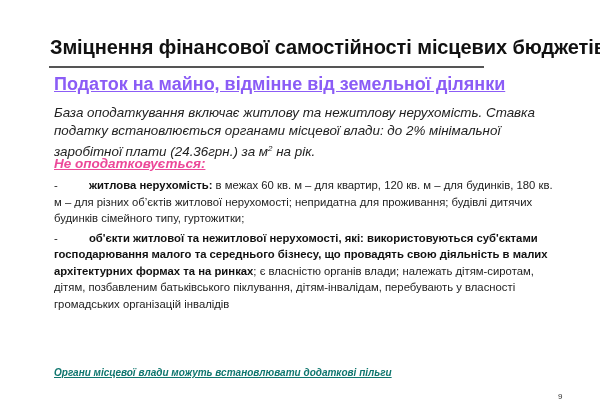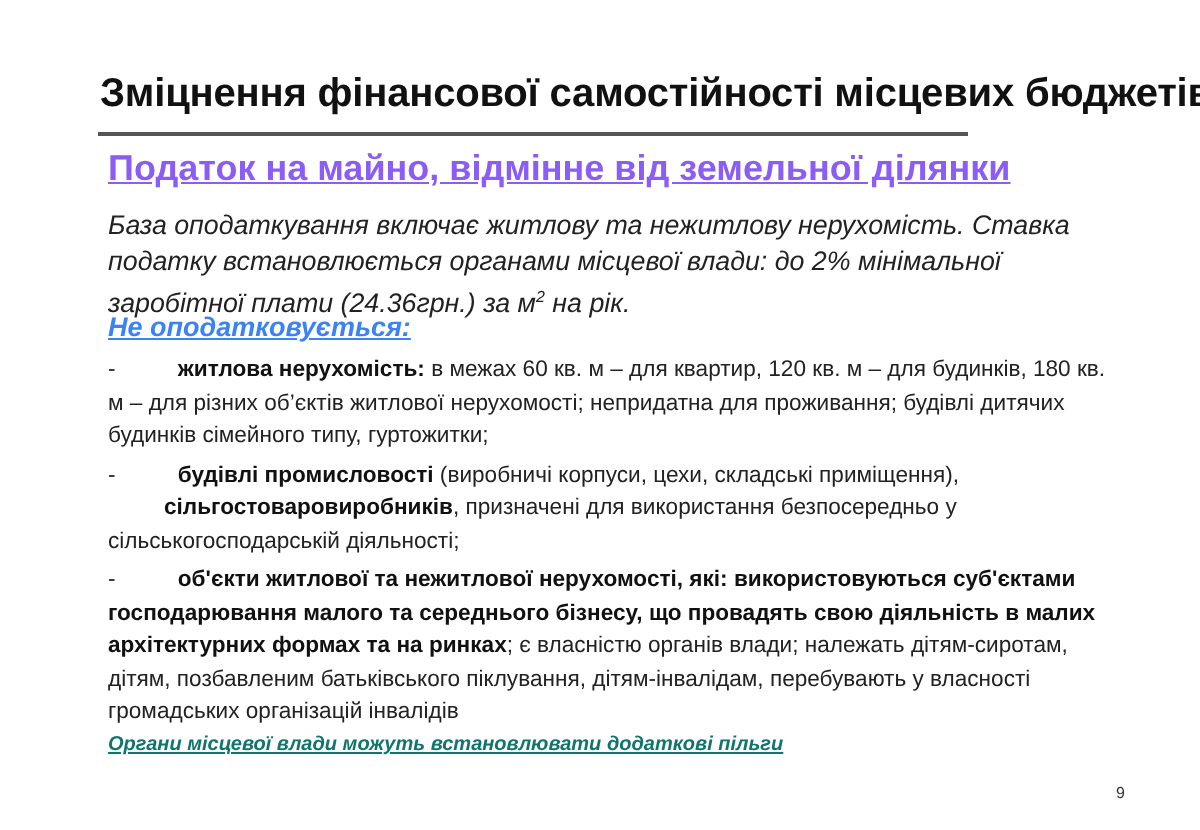--- a/index.html
+++ b/index.html
@@ -18,21 +18,21 @@
     }
     .intro {
       position: absolute; left: 54px; top: 104px; width: 500px;
       font-family: "Liberation Sans", sans-serif; font-style: italic; font-size: 13.4px;
       line-height: 18px; color: #222;
     }
     .intro sup { font-size: 8px; vertical-align: 5px; }
     .not-taxed {
       position: absolute; left: 54px; top: 156px;
       font-family: "Liberation Sans", sans-serif; font-style: italic; font-weight: bold; font-size: 13.5px;
-      text-decoration: underline; color: #3b82f6;
+      text-decoration: underline; color: #ec4899;
     }
     .items {
       position: absolute; left: 54px; top: 177px; width: 500px;
       font-family: "Liberation Sans", sans-serif; font-size: 11.3px; line-height: 16.5px; color: #222;
     }
     .item { margin-bottom: 3px; }
     .item b { color: #111; margin-left: 28px; }
     .footer-note {
       position: absolute; left: 54px; top: 367px;
       font-family: "Liberation Sans", sans-serif; font-style: italic; font-weight: bold; font-size: 10px;
@@ -55,22 +55,19 @@
     <span>База оподаткування включає житлову та нежитлову нерухомість. Ставка податку встановлюється органами місцевої влади: до 2% мінімальної заробітної плати (24.36грн.) за м</span><sup>2</sup><span> на рік.</span>
   </div>
 
   <div class="not-taxed">Не оподатковується:</div>
 
   <div class="items">
     <div class="item">
       <span>- </span><b>житлова нерухомість:</b><span> в межах 60 кв. м – для квартир, 120 кв. м – для будинків, 180 кв. м – для різних об’єктів житлової нерухомості; непридатна для проживання; будівлі дитячих будинків сімейного типу, гуртожитки;</span>
     </div>
     <div class="item">
-      <span>- </span><b>будівлі промисловості</b><span> (виробничі корпуси, цехи, складські приміщення), </span><b>сільгостоваровиробників</b><span>, призначені для використання безпосередньо у сільськогосподарській діяльності;</span>
-    </div>
-    <div class="item">
       <span>- </span><b>об'єкти житлової та нежитлової нерухомості, які: використовуються суб'єктами господарювання малого та середнього бізнесу, що провадять свою діяльність в малих архітектурних формах та на ринках</b><span>; є власністю органів влади; належать дітям-сиротам, дітям, позбавленим батьківського піклування, дітям-інвалідам, перебувають у власності громадських організацій інвалідів</span>
     </div>
   </div>
 
   <div class="footer-note">Органи місцевої влади можуть встановлювати додаткові пільги</div>
   <div class="page-number">9</div>
 </div>
 
 </body></html>

